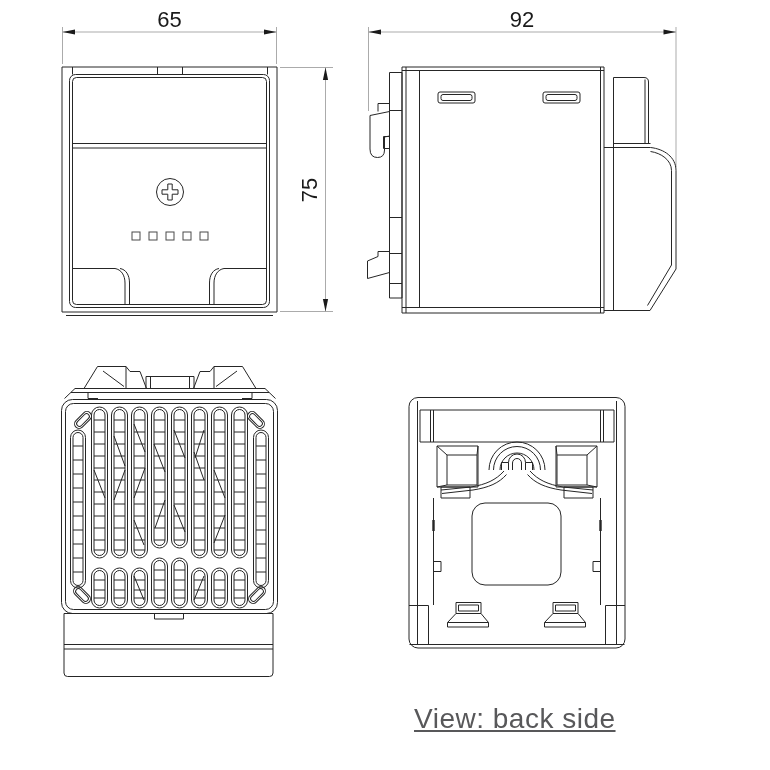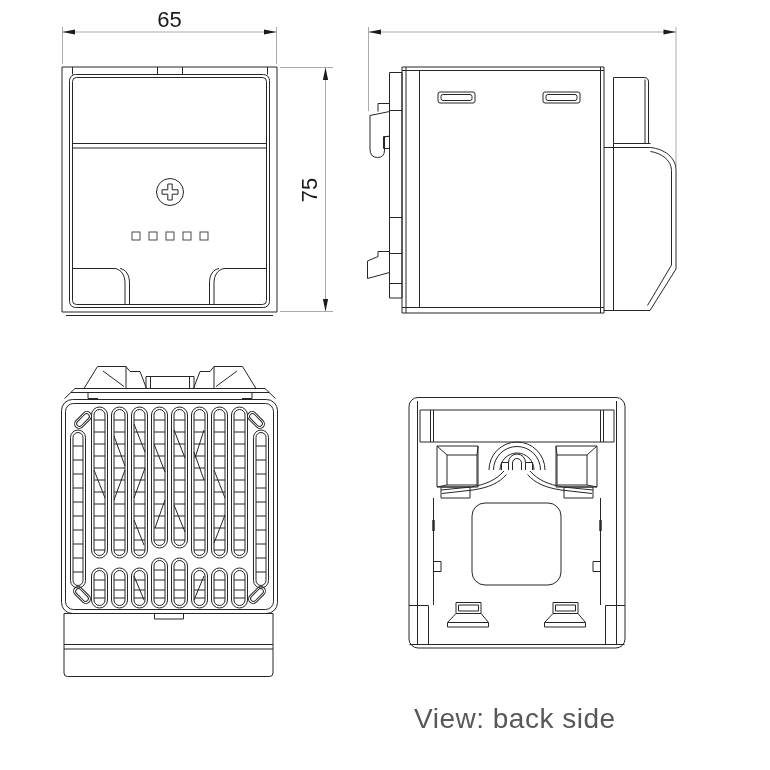--- a/index.html
+++ b/index.html
@@ -216,17 +216,18 @@
         <rect class="art" x="555.5" y="605" width="20" height="6"></rect>
         <path class="art" d="M553,613.5 L544.5,622.5 V627 H585.5 V622.5 L578,613.5 M544.5,622.5 H585.5"></path>
       </g>
       <g>
         <path class="art" d="M409,605.5 H428.5 M428.5,605.5 V644.5 M625,605.5 H605.5 M605.5,605.5 V644.5"></path>
       </g>
     </g>
   </svg>
 
   <div class="dim-label" style="left:62px;top:8px;width:215px;">65</div>
+  <div class="dim-label" style="left:368px;top:8px;width:308px;">92</div>
   <div class="dim-label vertical" style="left:288px;top:178px;width:44px;height:24px;">75</div>
 
-  <div class="caption" style="left:414px;top:704px;">View: back side</div>
+  <div class="caption" style="left:414px;top:704px;text-decoration:underline;">View: back side</div>
 
 </div>
 
 </body></html>

